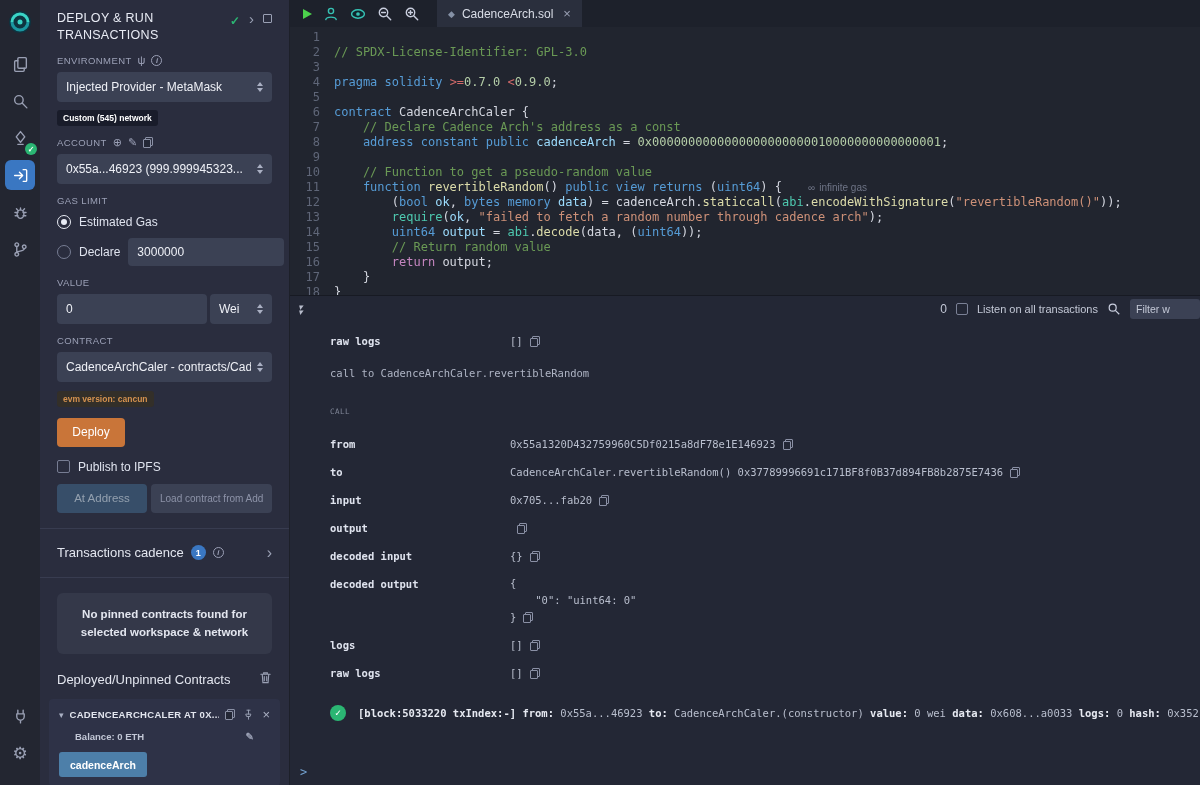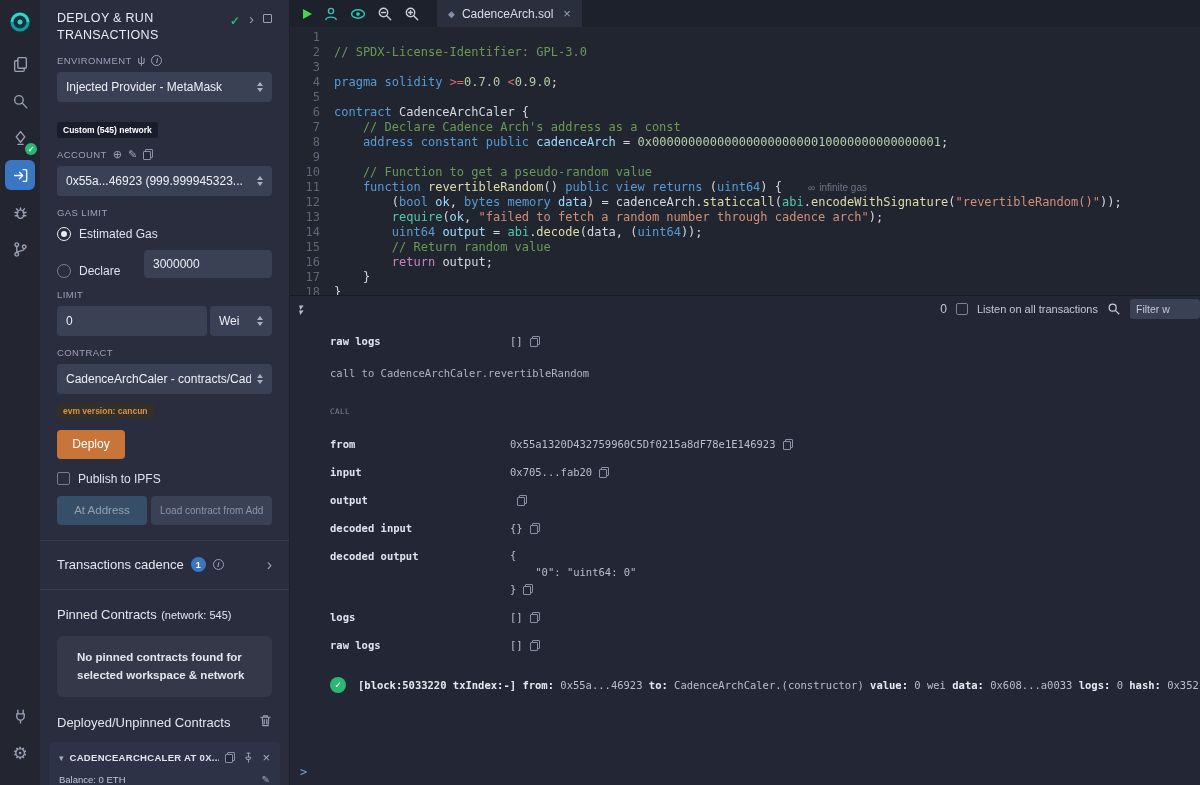--- a/index.html
+++ b/index.html
@@ -26,58 +26,58 @@
 .lbl-row{display:flex;align-items:center;gap:6px;margin:11px 0 6px}
 .lbl{font-size:9.5px;letter-spacing:.4px;color:#9ba0b6;font-weight:400}
 .info-ic{width:11px;height:11px;border:1px solid #9ba0b6;border-radius:50%;color:#9ba0b6;font-size:7.5px;display:inline-flex;align-items:center;justify-content:center;font-style:italic;font-weight:700;cursor:pointer;flex-shrink:0}
 .mini{color:#9ba0b6;font-size:11px;line-height:1}
 .select{height:30px;background:#3b4154;border-radius:4px;display:flex;align-items:center;padding:0 9px;cursor:pointer}
 .sel-val{flex:1;font-size:12px;color:#eef0f6;white-space:nowrap;overflow:hidden}
 .caret{display:flex;flex-direction:column;gap:2px;margin-left:6px}
 .caret i{display:block;width:0;height:0;border-left:3.5px solid transparent;border-right:3.5px solid transparent}
 .caret .cu{border-bottom:4px solid #aab0c3}
 .caret .cd{border-top:4px solid #aab0c3}
-.net-badge{display:inline-block;background:#191c2a;border-radius:3px;font-size:8.5px;font-weight:700;padding:3px 6px;margin-top:20px;color:#fff}
-.radio-row{display:flex;align-items:flex-end;gap:8px;margin:9px 0}
+.net-badge{display:inline-block;background:#191c2a;border-radius:3px;font-size:8.5px;font-weight:700;padding:3px 6px;margin-top:8px;color:#fff}
+.radio-row{display:flex;align-items:center;gap:8px;margin:9px 0}
 .radio{width:14px;height:14px;border-radius:50%;border:1px solid #777d93;position:relative;flex-shrink:0;cursor:pointer}
 .radio.sel{border-color:#e8ebf4}
 .radio.sel::after{content:"";position:absolute;inset:3px;border-radius:50%;background:#e8ebf4}
 .radio-label{font-size:12px;color:#dfe3ee}
 .input{height:28px;background:#3b4154;border-radius:4px;border:none;color:#eef0f6;font-size:12px;padding:0 9px;font-family:inherit;outline:none}
-.gas-input{width:128px;margin-left:auto}
+.gas-input{width:156px;margin-left:auto}
 .value-row{display:flex;gap:3px}
 .value-input{flex:1;min-width:0;height:30px}
 .wei-select{width:62px;flex-shrink:0}
 .evm-badge{display:inline-block;background:#332f29;color:#d5924f;font-size:8.5px;font-weight:700;border-radius:3px;padding:3px 6px;margin-top:9px}
 .deploy-btn{display:block;margin-top:11px;width:68px;height:29px;background:#c97539;border:none;border-radius:4px;color:#fff;font-size:12px;cursor:pointer;font-family:inherit}
 .pub-row{display:flex;align-items:center;gap:8px;margin:13px 0 10px}
 .checkbox{width:13px;height:13px;border:1px solid #777d93;border-radius:2px;background:transparent;cursor:pointer;flex-shrink:0}
 .ataddr-row{display:flex;gap:4px;margin-top:4px}
 .ataddr-btn{width:90px;height:29px;background:#3c5a78;opacity:.75;border:none;border-radius:4px;color:#b6c6d4;font-size:11.5px;font-family:inherit;flex-shrink:0}
 .ataddr-input{flex:1;height:29px;font-size:10px;min-width:0}
 .ataddr-input::placeholder{color:#8d93a8}
 .hr{height:1px;background:#383c50;margin:15px -17px}
 .tx-row{display:flex;align-items:center;gap:7px;cursor:pointer}
 .tx-label{font-size:13px;color:#e3e6ef}
 .tx-badge{width:15px;height:15px;border-radius:50%;background:#3a77c2;color:#fff;font-size:9px;display:flex;align-items:center;justify-content:center;font-weight:700}
 .tx-chev{margin-left:auto;color:#9aa0b4;font-size:16px}
 .pin-title{font-size:13px;color:#e3e6ef}
 .pin-net{font-size:11px;color:#e3e6ef}
-.empty-box{background:#343849;border-radius:6px;margin:13px 0 4px;padding:13px 20px;text-align:left;font-size:11.5px;font-weight:700;line-height:1.55;color:#e3e6ef}
+.empty-box{background:#343849;border-radius:6px;margin:13px 0 4px;padding:13px 20px;text-align:center;font-size:11.5px;font-weight:700;line-height:1.55;color:#e3e6ef}
 .dep-head{display:flex;align-items:center;margin-top:16px}
 .dep-title{font-size:13px;color:#e3e6ef}
 .trash{margin-left:auto;cursor:pointer}
 .tsvg{width:13px;height:13px;fill:none;stroke:#9aa0b4;stroke-width:1.2;stroke-linecap:round}
 .inst-card{background:#2e3247;border-radius:4px;margin:11px -8px 0;padding:9px 10px}
 .inst-head{display:flex;align-items:center;gap:6px}
 .inst-chev{color:#aab0c3;font-size:9px;cursor:pointer}
 .inst-title{flex:1;font-size:9.5px;font-weight:700;letter-spacing:.3px;white-space:nowrap;overflow:hidden;color:#e3e6ef}
 .inst-icons{display:flex;gap:8px;align-items:center}
 .inst-x{color:#aab0c3;font-size:13px;line-height:1;cursor:pointer}
-.balance-row{display:flex;margin:10px 0 2px;font-size:9.5px;font-weight:400;color:#c2c7d6}
+.balance-row{display:flex;margin:10px 16px 2px;font-size:9.5px;font-weight:700;color:#c2c7d6}
 .pencil{margin-left:auto;color:#9aa0b4;font-size:10px;cursor:pointer}
 .fn-btn{display:block;width:88px;height:25px;margin-top:10px;background:#4d7fa9;border:none;border-radius:3px;color:#fff;font-size:10.5px;font-weight:700;font-family:inherit;overflow:hidden;white-space:nowrap;cursor:pointer}
 
 
 .main{flex:1;display:flex;flex-direction:column;min-width:0}
 .tabbar{height:27px;background:#1d212b;display:flex;align-items:center;flex-shrink:0;padding-left:13px;gap:11px}
 .play{width:0;height:0;border-top:5.5px solid transparent;border-bottom:5.5px solid transparent;border-left:9px solid #4cd14c;cursor:pointer}
 .tic{width:16px;height:16px;cursor:pointer}
 .teal{fill:none;stroke:#36c2b4;stroke-width:1.4;stroke-linecap:round}
 .wic{fill:none;stroke:#c9cede;stroke-width:1.4;stroke-linecap:round}
@@ -231,21 +231,21 @@
     <span class="radio sel"></span>
     <span class="radio-label">Estimated Gas</span>
   </div>
   <div class="radio-row">
     <span class="radio"></span>
     <span class="radio-label">Declare</span>
     <input class="input gas-input" value="3000000" style="">
   </div>
 
   <div class="lbl-row">
-    <span class="lbl">LIMIT</span>
+    <span class="lbl">VALUE</span>
   </div>
   <div class="value-row">
     <input class="input value-input" value="0" style="">
     <div class="select wei-select">
       <span class="sel-val">Wei</span>
       <span class="caret">
           <i class="cu"></i>
           <i class="cd"></i>
         </span>
     </div>
@@ -279,24 +279,20 @@
 
   <div class="tx-row">
     <span class="tx-label">Transactions cadence</span>
     <span class="tx-badge">1</span>
     <span class="info-ic">i</span>
     <span class="tx-chev">›</span>
   </div>
 
   <div class="hr"></div>
 
-  <div>
-    <span class="pin-title">Pinned Contracts</span>
-    <span class="pin-net">(network: 545)</span>
-  </div>
   <div class="empty-box">No pinned contracts found for selected workspace &amp; network</div>
 
   <div class="dep-head">
     <span class="dep-title">Deployed/Unpinned Contracts</span>
     <span class="trash">
       <svg class="tsvg" viewBox="0 0 14 14">
           <path d="M2 3.5h10M5 3.5V2h4v1.5M3.5 3.5l.7 9h5.6l.7-9M5.7 6v4.5M8.3 6v4.5"></path>
         </svg>
     </span>
   </div>
@@ -388,20 +384,21 @@
             <path d="M9.5 9.5 14 14"></path>
           </svg>
         <input class="tfilter" placeholder="Filter w" style="">
       </div>
     </div>
     <div class="tlog">
         <div class="trow tkv"><span class="tk">raw logs</span><span class="tvc"><span class="tv">[]</span><span class="copy-icon"></span></span></div>
         <div class="trow ttext">call to CadenceArchCaler.revertibleRandom</div>
         <div class="trow tcall"><span class="ttag">call</span></div>
         <div class="trow tkv"><span class="tk">from</span><span class="tvc"><span class="tv">0x55a1320D432759960C5Df0215a8dF78e1E146923</span><span class="copy-icon"></span></span></div>
+        <div class="trow tkv"><span class="tk">to</span><span class="tvc"><span class="tv">CadenceArchCaler.revertibleRandom() 0x37789996691c171BF8f0B37d894FB8b2875E7436</span><span class="copy-icon"></span></span></div>
         <div class="trow tkv"><span class="tk">input</span><span class="tvc"><span class="tv">0x705...fab20</span><span class="copy-icon"></span></span></div>
         <div class="trow tkv"><span class="tk">output</span><span class="tvc"><span class="tv"></span><span class="copy-icon"></span></span></div>
         <div class="trow tkv"><span class="tk">decoded input</span><span class="tvc"><span class="tv">{}</span><span class="copy-icon"></span></span></div>
         <div class="trow tkv"><span class="tk">decoded output</span><span class="kvml-lines"><div>{</div><div>    "0": "uint64: 0"</div><div class="kvml-last"><span>}</span><span class="copy-icon"></span></div></span></div>
         <div class="trow tkv"><span class="tk">logs</span><span class="tvc"><span class="tv">[]</span><span class="copy-icon"></span></span></div>
         <div class="trow tkv"><span class="tk">raw logs</span><span class="tvc"><span class="tv">[]</span><span class="copy-icon"></span></span></div>
         <div class="trow tsuccess"><span class="check-badge">✓</span><span><span class="tb">[block:5033220 txIndex:-]</span><span class="tp"> </span><span class="tb">from:</span><span class="tp"> 0x55a...46923 </span><span class="tb">to:</span><span class="tp"> CadenceArchCaler.(constructor) </span><span class="tb">value:</span><span class="tp"> 0 wei </span><span class="tb">data:</span><span class="tp"> 0x608...a0033 </span><span class="tb">logs:</span><span class="tp"> 0 </span><span class="tb">hash:</span><span class="tp"> 0x352...c36e3</span></span></div>
       </div>
     <div class="tprompt">
       <span>&gt;</span>

